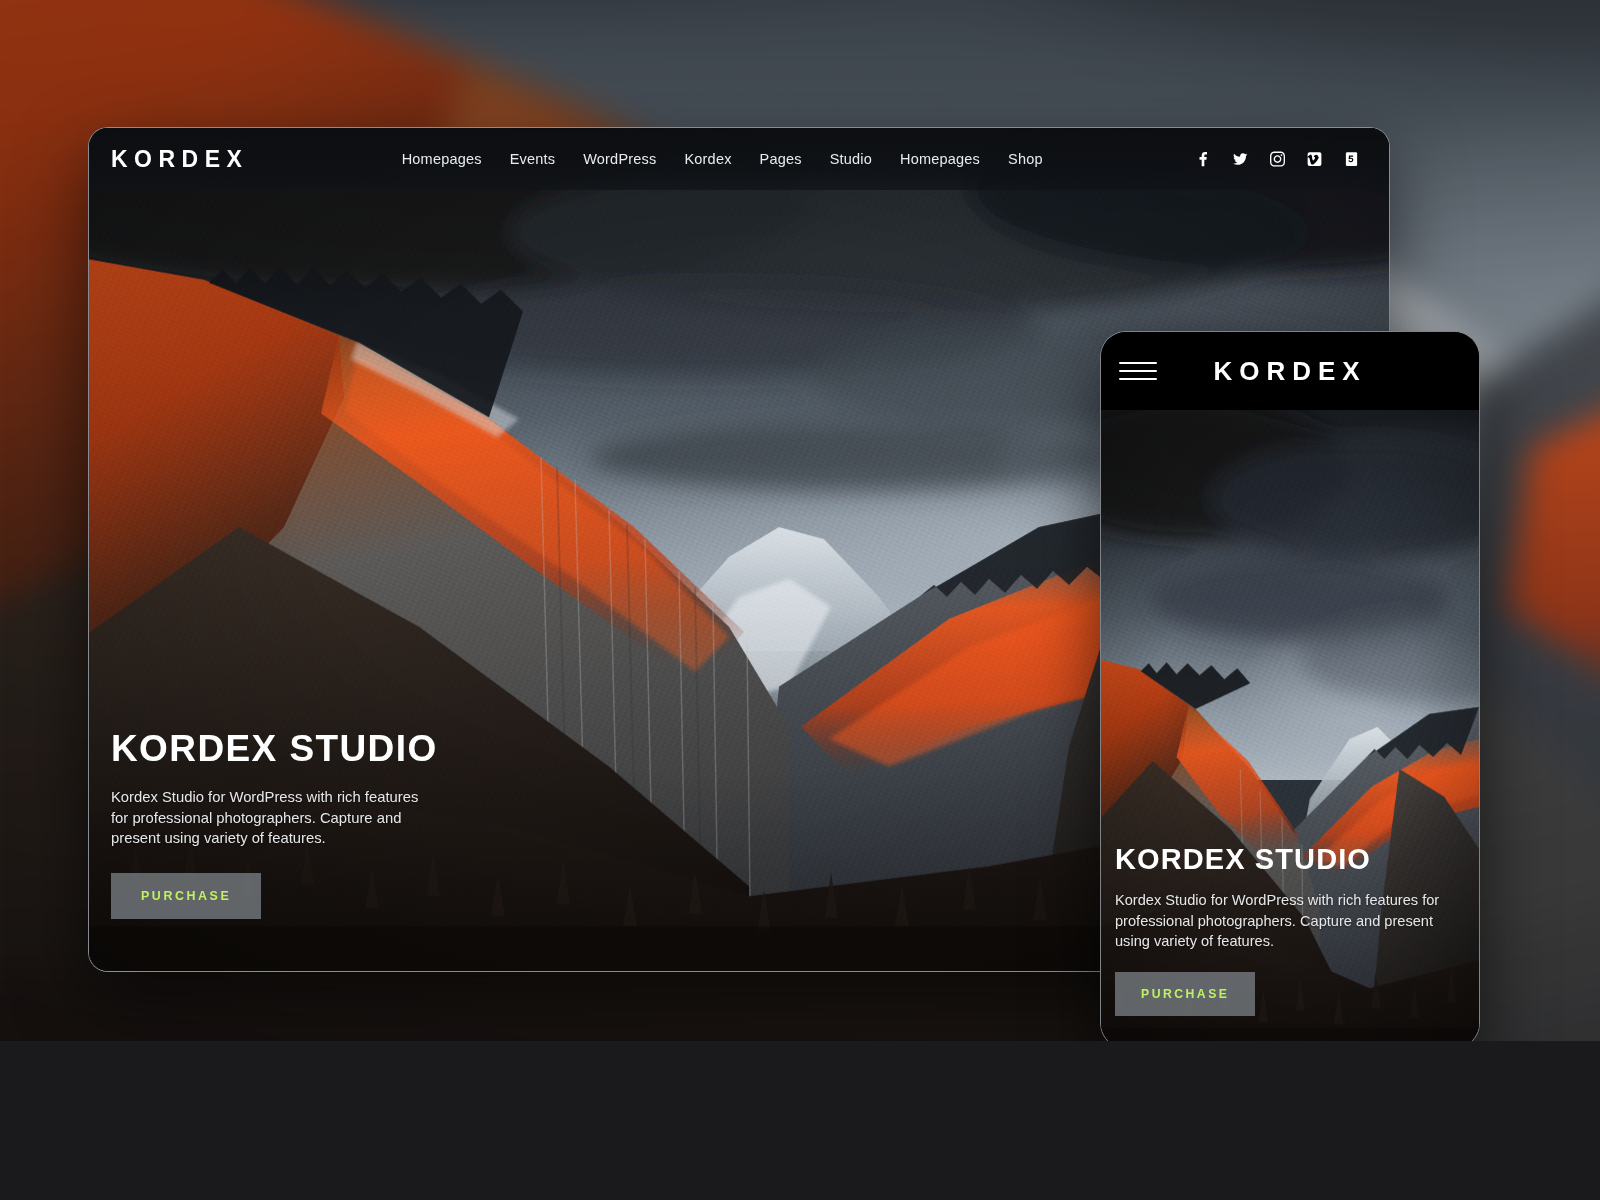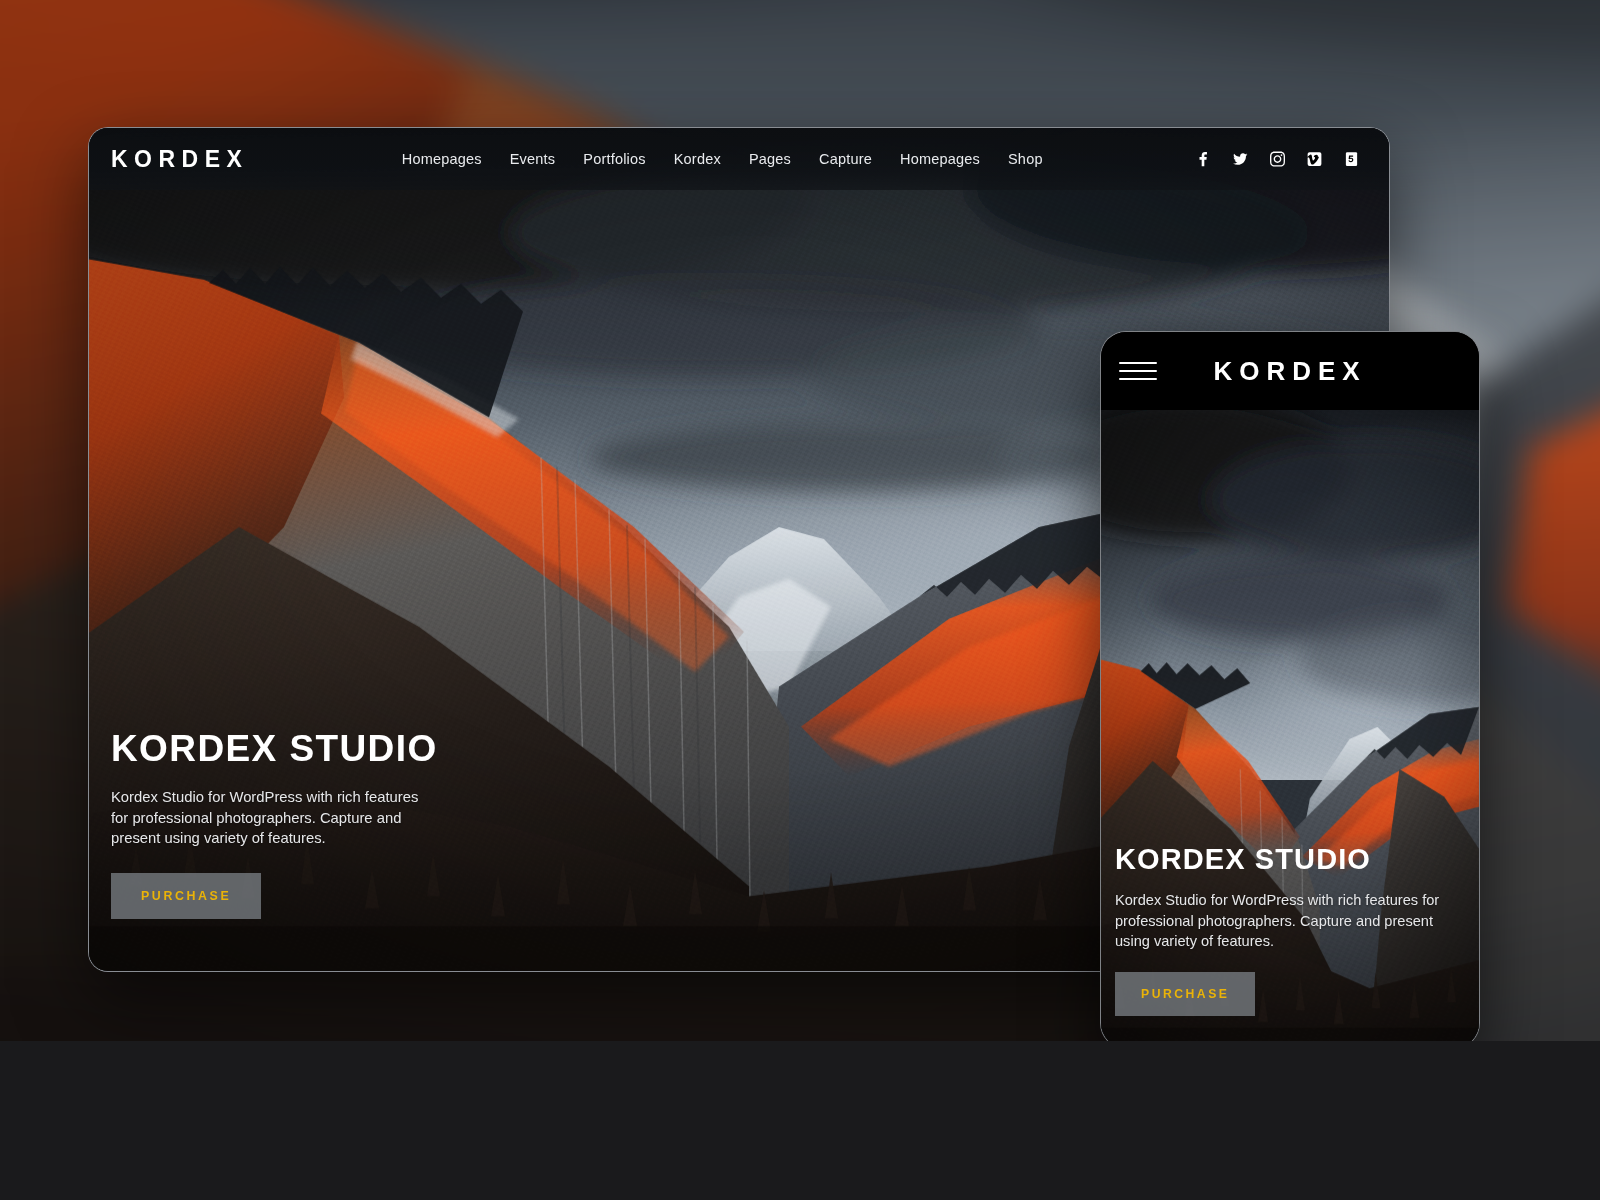--- a/index.html
+++ b/index.html
@@ -78,21 +78,21 @@
     color:#fff; font-size:37px; font-weight:700;
     letter-spacing:1.4px; line-height:1.05; margin-bottom:18px;
   }
   .hero p {
     color:#e6e7e9; font-size:14.8px; line-height:1.40;
     max-width:318px; margin-bottom:24px;
     text-shadow:0 1px 3px rgba(0,0,0,.5);
   }
   .btn {
     display:inline-block; background:rgba(118,122,128,.80);
-    color:#eab308; font-size:12.4px; font-weight:600; letter-spacing:2.6px;
+    color:#bef264; font-size:12.4px; font-weight:600; letter-spacing:2.6px;
     padding:16px 30px; border:0; cursor:pointer;
     font-family:inherit;
   }
 
   
   .phone {
     position:absolute; left:1100px; top:331px; width:380px; height:718px;
     border-radius:26px; overflow:hidden;
     border:1px solid rgba(205,210,216,.62);
     box-shadow:0 30px 70px rgba(0,0,0,.62);
@@ -294,24 +294,24 @@
       <div class="grain"></div>
       <div class="vign"></div>
     </div>
 
     <div class="topbar">
       <div class="logo">KORDEX</div>
 
       <nav class="navmenu">
         <span class="navitem">Homepages</span>
         <span class="navitem">Events</span>
-        <span class="navitem">Portfolios</span>
+        <span class="navitem">WordPress</span>
         <span class="navitem">Kordex</span>
         <span class="navitem">Pages</span>
-        <span class="navitem">Capture</span>
+        <span class="navitem">Studio</span>
         <span class="navitem">Homepages</span>
         <span class="navitem">Shop</span>
       </nav>
 
       <div class="socials">
         <svg class="soc" viewBox="0 0 24 24">
             <path d="M15.1 4.6h2.4V.8C17.1.7 15.8.6 14.3.6c-3.1 0-5.2 1.9-5.2 5.4v2.9H5.6v4.2h3.5v10.3h4.2V13.1h3.4l.5-4.2h-3.9V6.4c0-1.2.3-1.8 1.8-1.8z"></path>
           </svg>
         <svg class="soc" viewBox="0 0 24 24">
             <path d="M23 4.9c-.8.4-1.7.6-2.6.8 1-.6 1.7-1.5 2-2.6-.9.5-1.9.9-3 1.1-.9-.9-2.1-1.5-3.4-1.5-2.6 0-4.7 2.1-4.7 4.7 0 .4 0 .7.1 1.1C7.5 8.3 4 6.4 1.7 3.5c-.4.7-.6 1.5-.6 2.4 0 1.6.8 3.1 2.1 3.9-.8 0-1.5-.2-2.1-.6v.1c0 2.3 1.6 4.2 3.8 4.6-.4.1-.8.2-1.3.2-.3 0-.6 0-.9-.1.6 1.9 2.4 3.2 4.4 3.3-1.6 1.3-3.7 2-5.9 2-.4 0-.8 0-1.1-.1 2.1 1.4 4.6 2.1 7.2 2.1 8.7 0 13.4-7.2 13.4-13.4v-.6c.9-.7 1.7-1.5 2.3-2.4z"></path>

